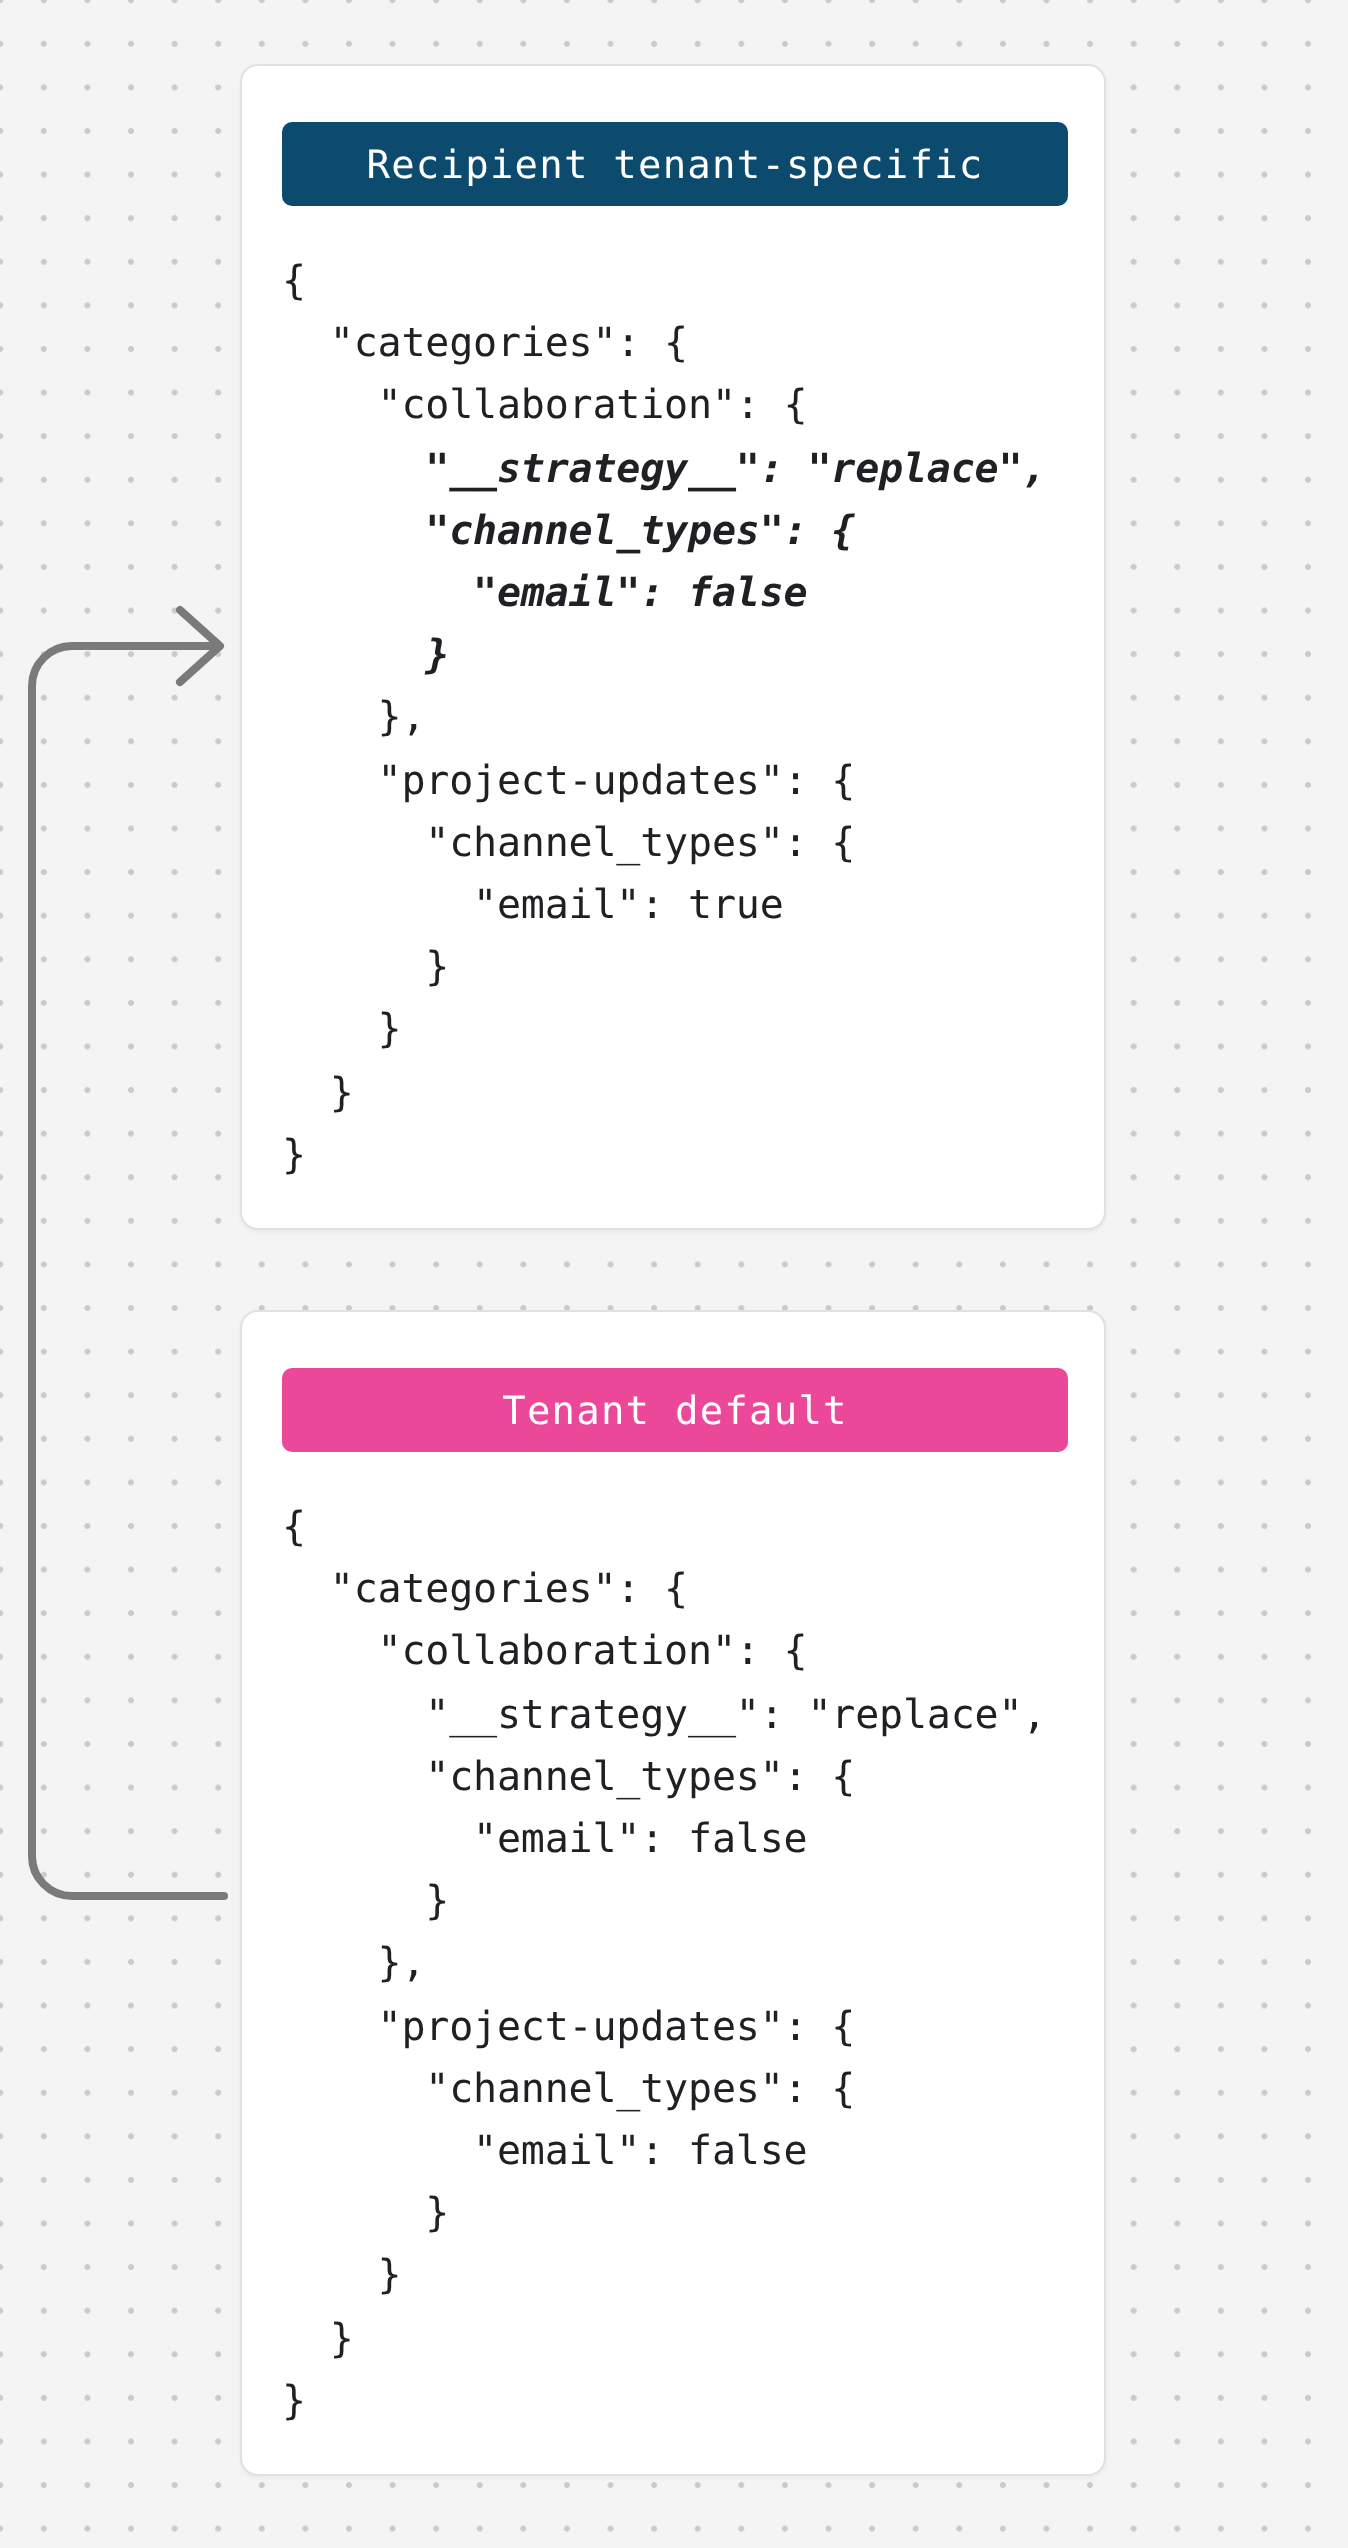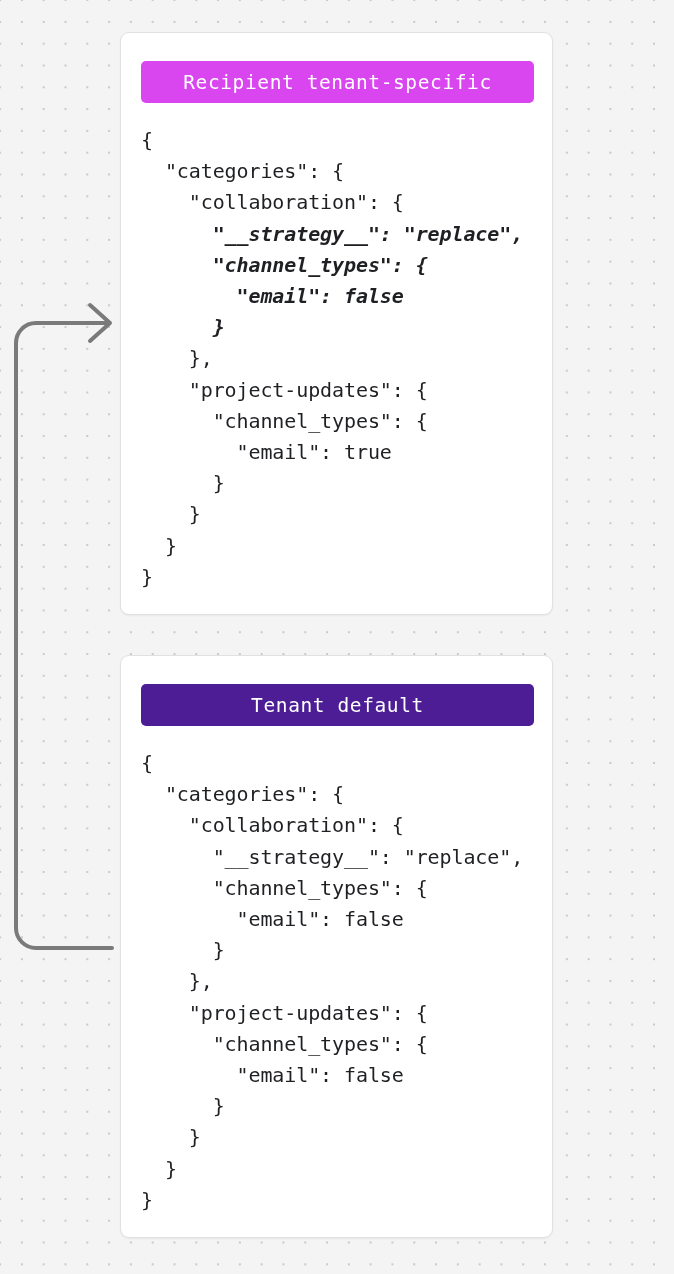--- a/index.html
+++ b/index.html
@@ -56,22 +56,22 @@
     border-radius: 5px;
     display: flex;
     align-items: center;
     justify-content: center;
     color: #ffffff;
     font-family: "DejaVu Sans Mono", "Liberation Mono", monospace;
     font-size: 19.5px;
     letter-spacing: 0.6px;
     box-sizing: border-box;
   }
-  .badge-purple { background: #d946ef; }
-  .badge-blue   { background: #4c1d95; }
+  .badge-purple { background: #0c4a6e; }
+  .badge-blue   { background: #ec4899; }
 
   .code-block {
     position: absolute;
     left: 20px;
     top: 92px;
     right: 14px;
     margin: 0;
     font-family: "DejaVu Sans Mono", "Liberation Mono", monospace;
     font-size: 20px;
     line-height: 31.2px;

